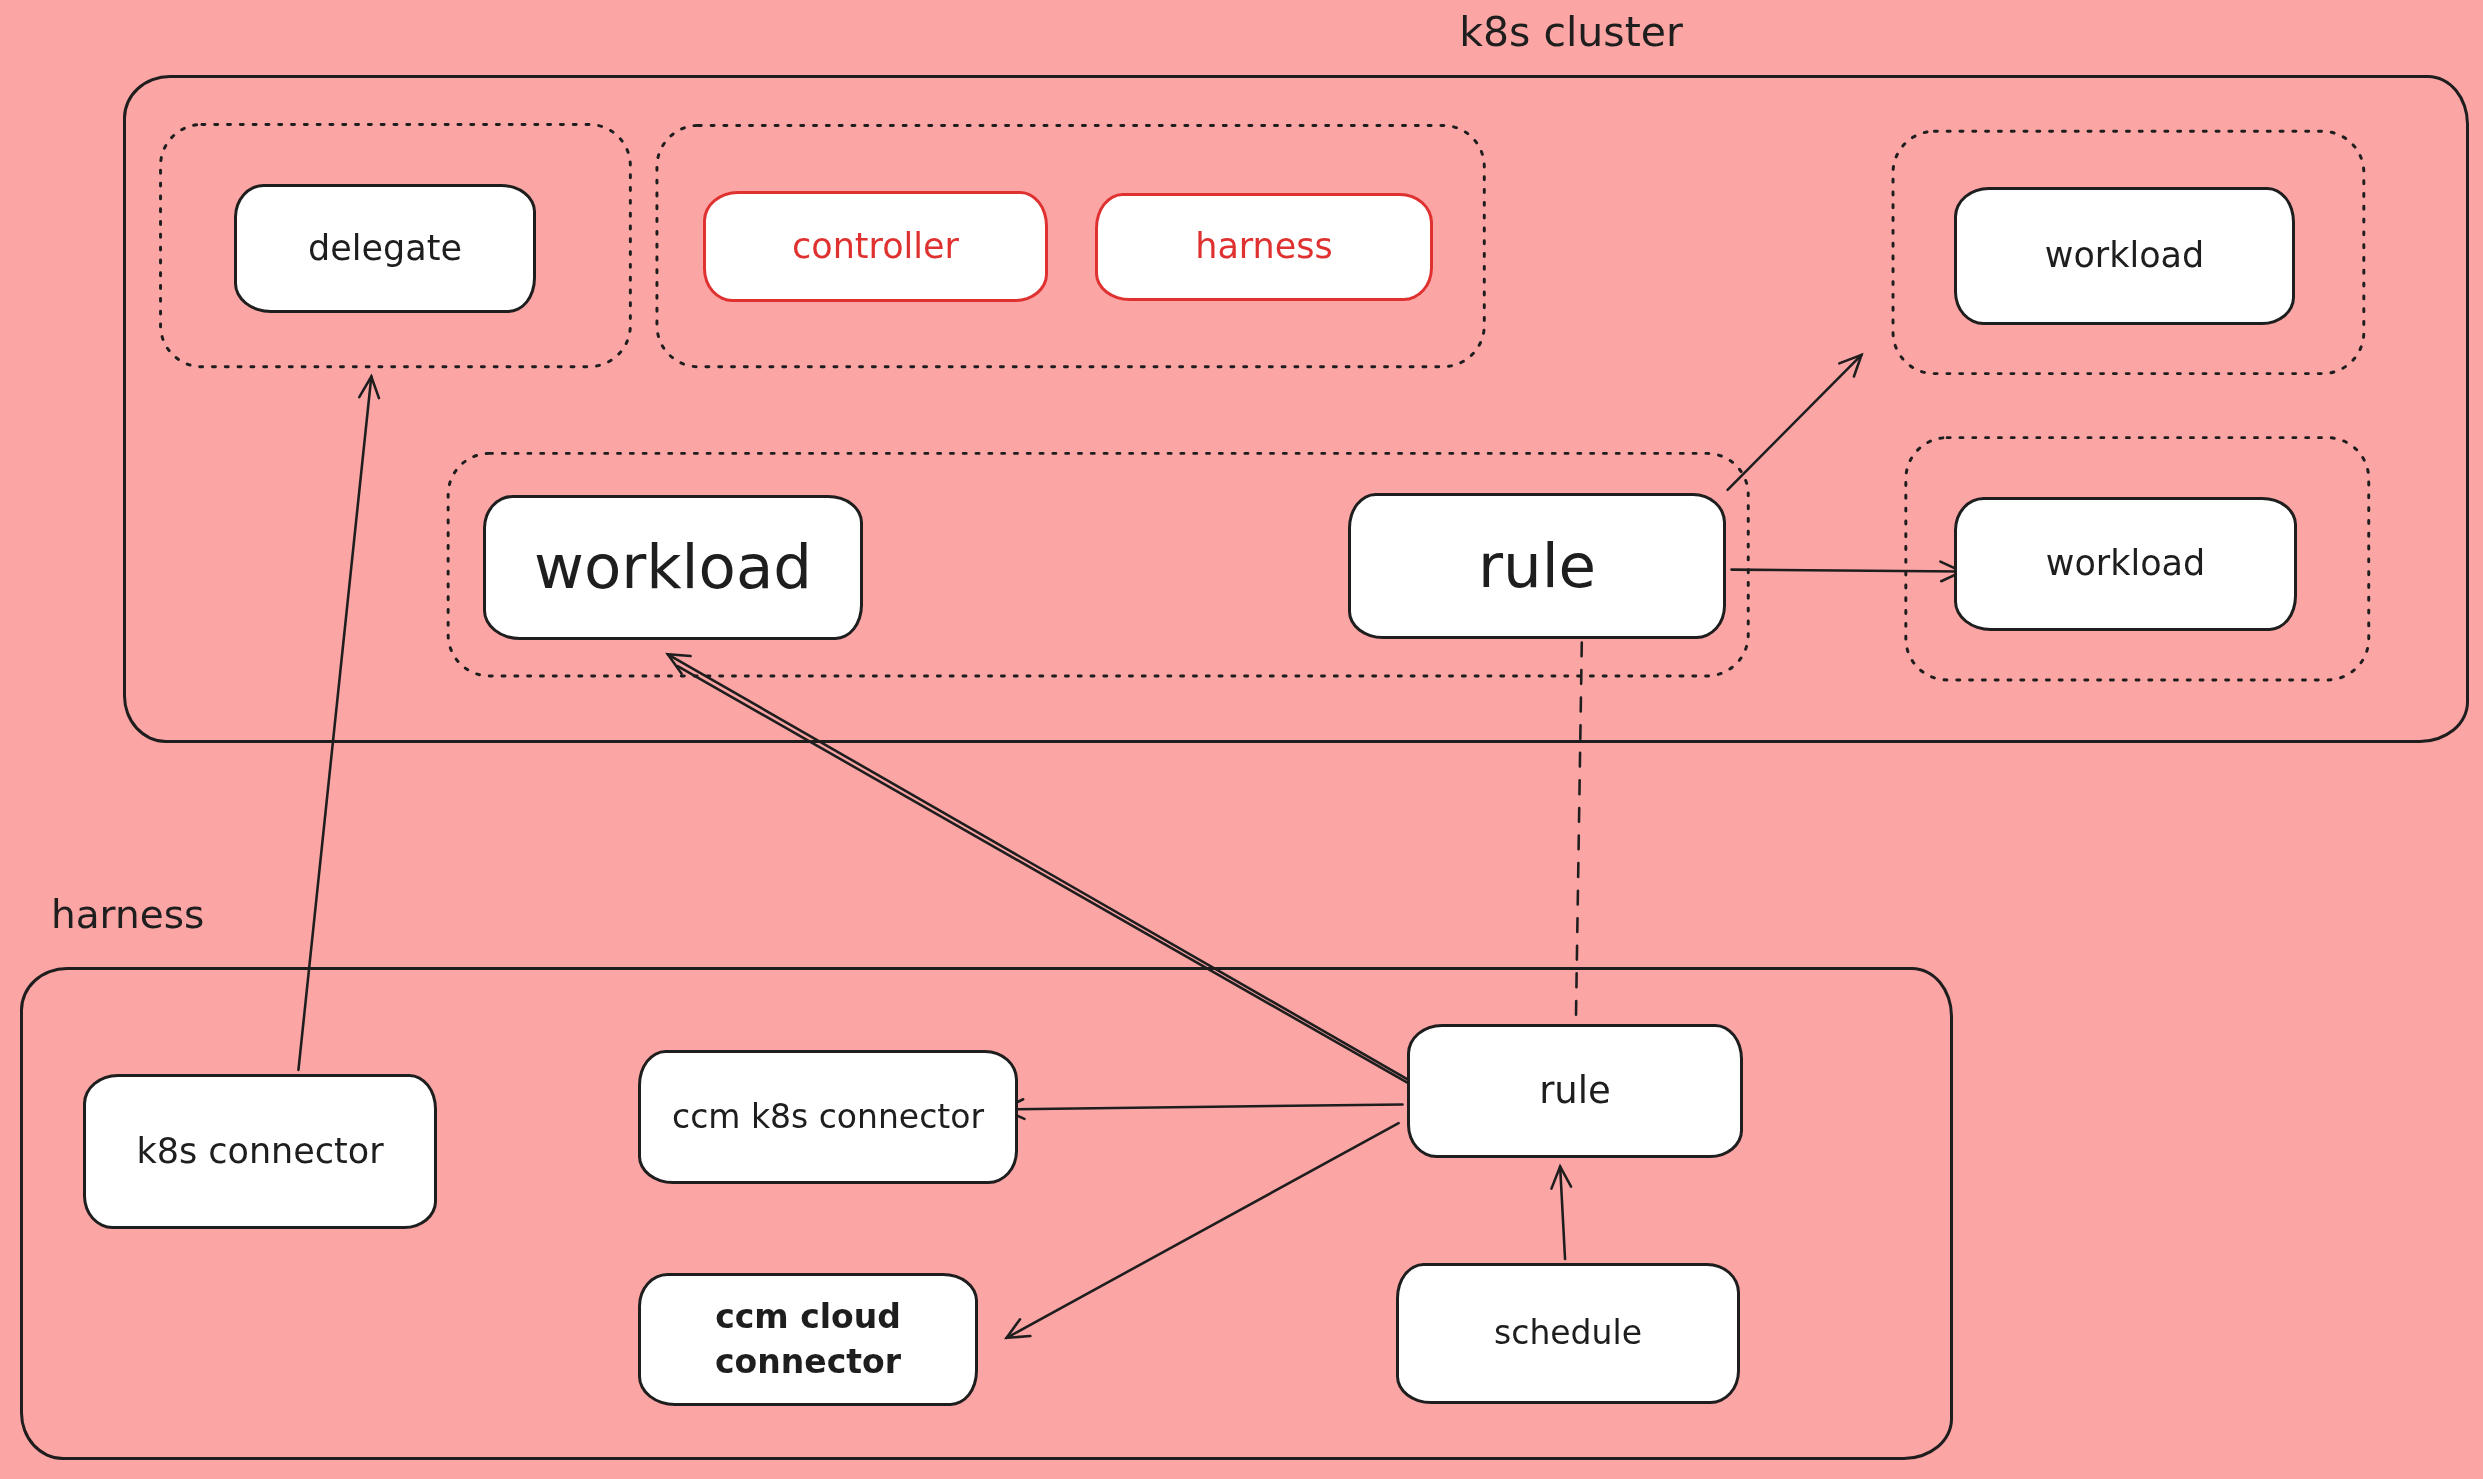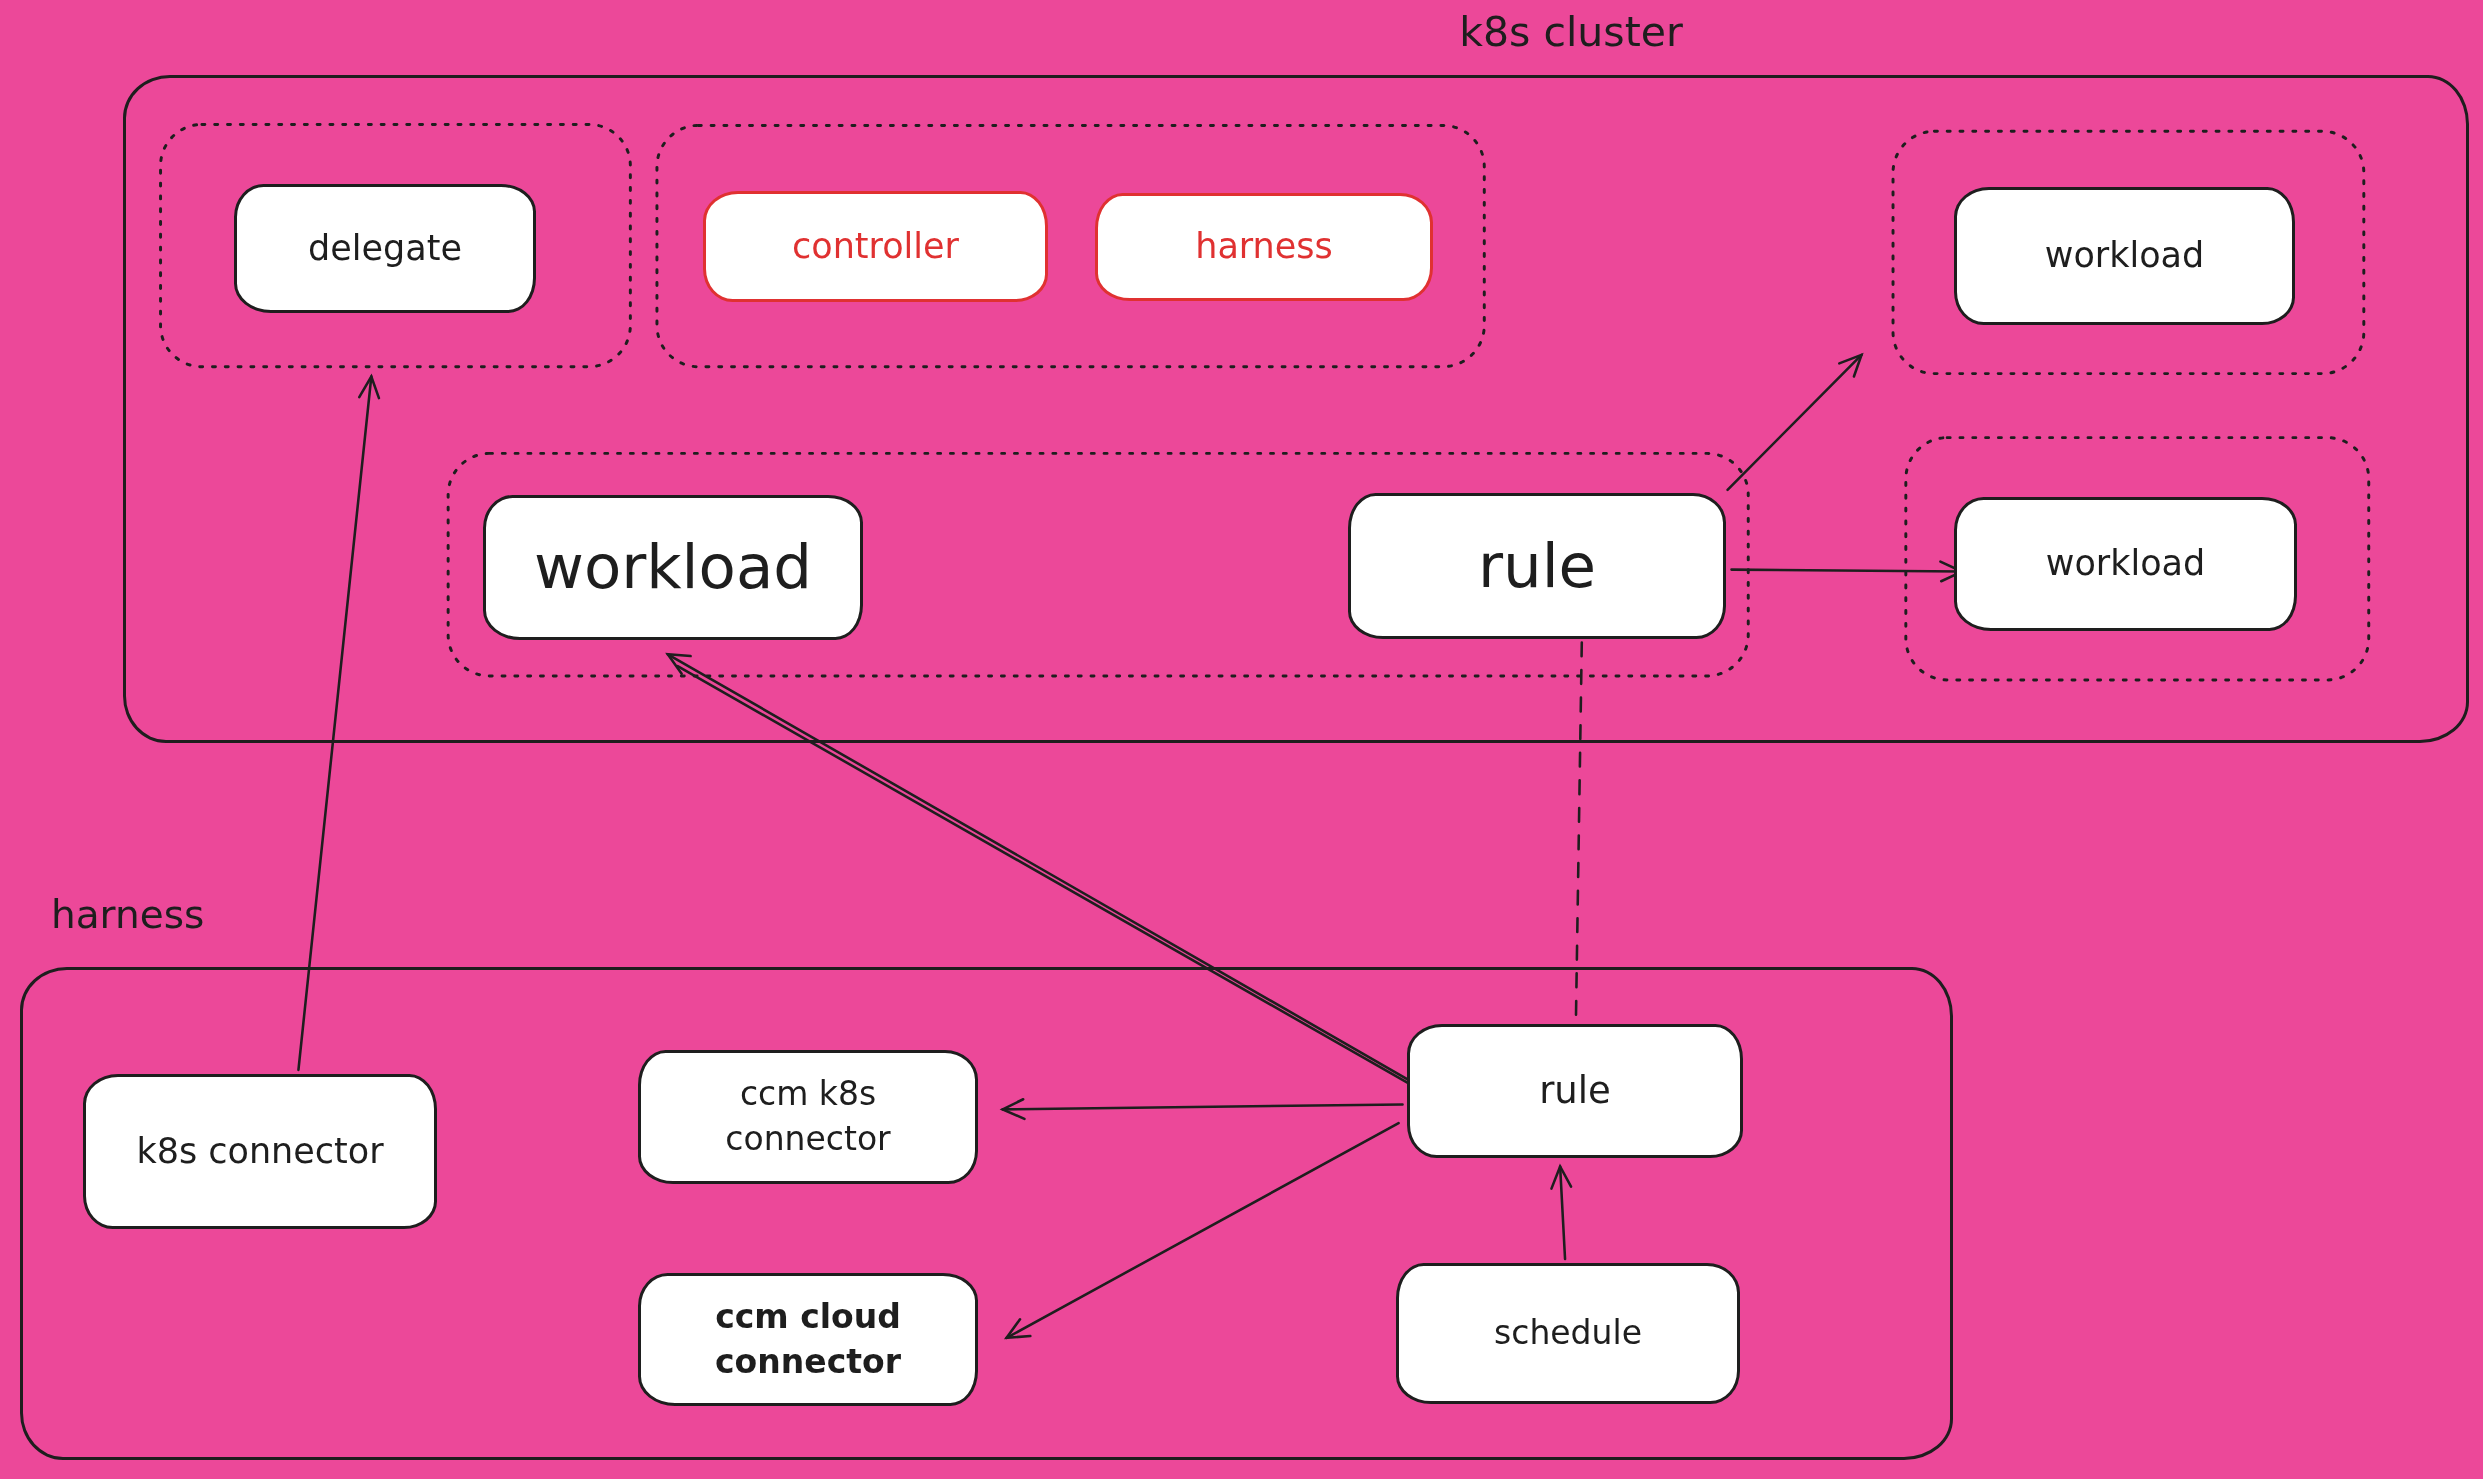--- a/index.html
+++ b/index.html
@@ -1,19 +1,19 @@
 <!DOCTYPE html>
 <html><head>
 <meta charset="utf-8">
 <style>
   html,body { margin:0; padding:0; background:#ffffff; }
   #canvas {
     position:relative;
     width:2483px; height:1480px;
-    background:#ec4899;
+    background:#fca5a5;
     font-family:"DejaVu Sans", sans-serif;
     color:#1e1e1e;
     overflow:hidden;
   }
   .cluster {
     position:absolute;
     border:3.4px solid #1e1e1e;
     border-radius:47px 41px 49px 43px / 43px 49px 41px 47px;
     background:transparent;
     box-sizing:border-box;
@@ -52,21 +52,21 @@
   #harness-box     { left:19.7px;  top:967px; width:1933px; height:493px; }
 
   #node-delegate            { left:234px;  top:184px;  width:302px; height:129px; }
   #node-controller          { left:703px;  top:191px;  width:345px; height:111px; }
   #node-router              { left:1095px; top:193px;  width:338px; height:108px; }
   #node-workload-top-right  { left:1954px; top:187px;  width:341px; height:138px; }
   #node-workload-main       { left:483px;  top:495px;  width:380px; height:145px; }
   #node-rule-k8s            { left:1348px; top:493px;  width:378px; height:146px; }
   #node-workload-right      { left:1954px; top:497px;  width:343px; height:134px; }
   #node-k8s-connector       { left:83px;   top:1074px; width:354px; height:155px; }
-  #node-ccm-k8s-connector   { left:638px;  top:1050px; width:340px; height:134px; }
+  #node-ccm-k8s-connector   { left:638px;  top:1050px; width:380px; height:134px; }
   #node-ccm-cloud-connector { left:638px;  top:1273px; width:340px; height:133px;font-weight:bold; }
   #node-rule-harness        { left:1407px; top:1024px; width:336px; height:134px; font-size:37px; }
   #node-schedule            { left:1396px; top:1263px; width:344px; height:141px; }
 </style>
 </head>
 <body>
 
 <div id="canvas">
 
   <div id="k8s-cluster-box" class="cluster"></div>

